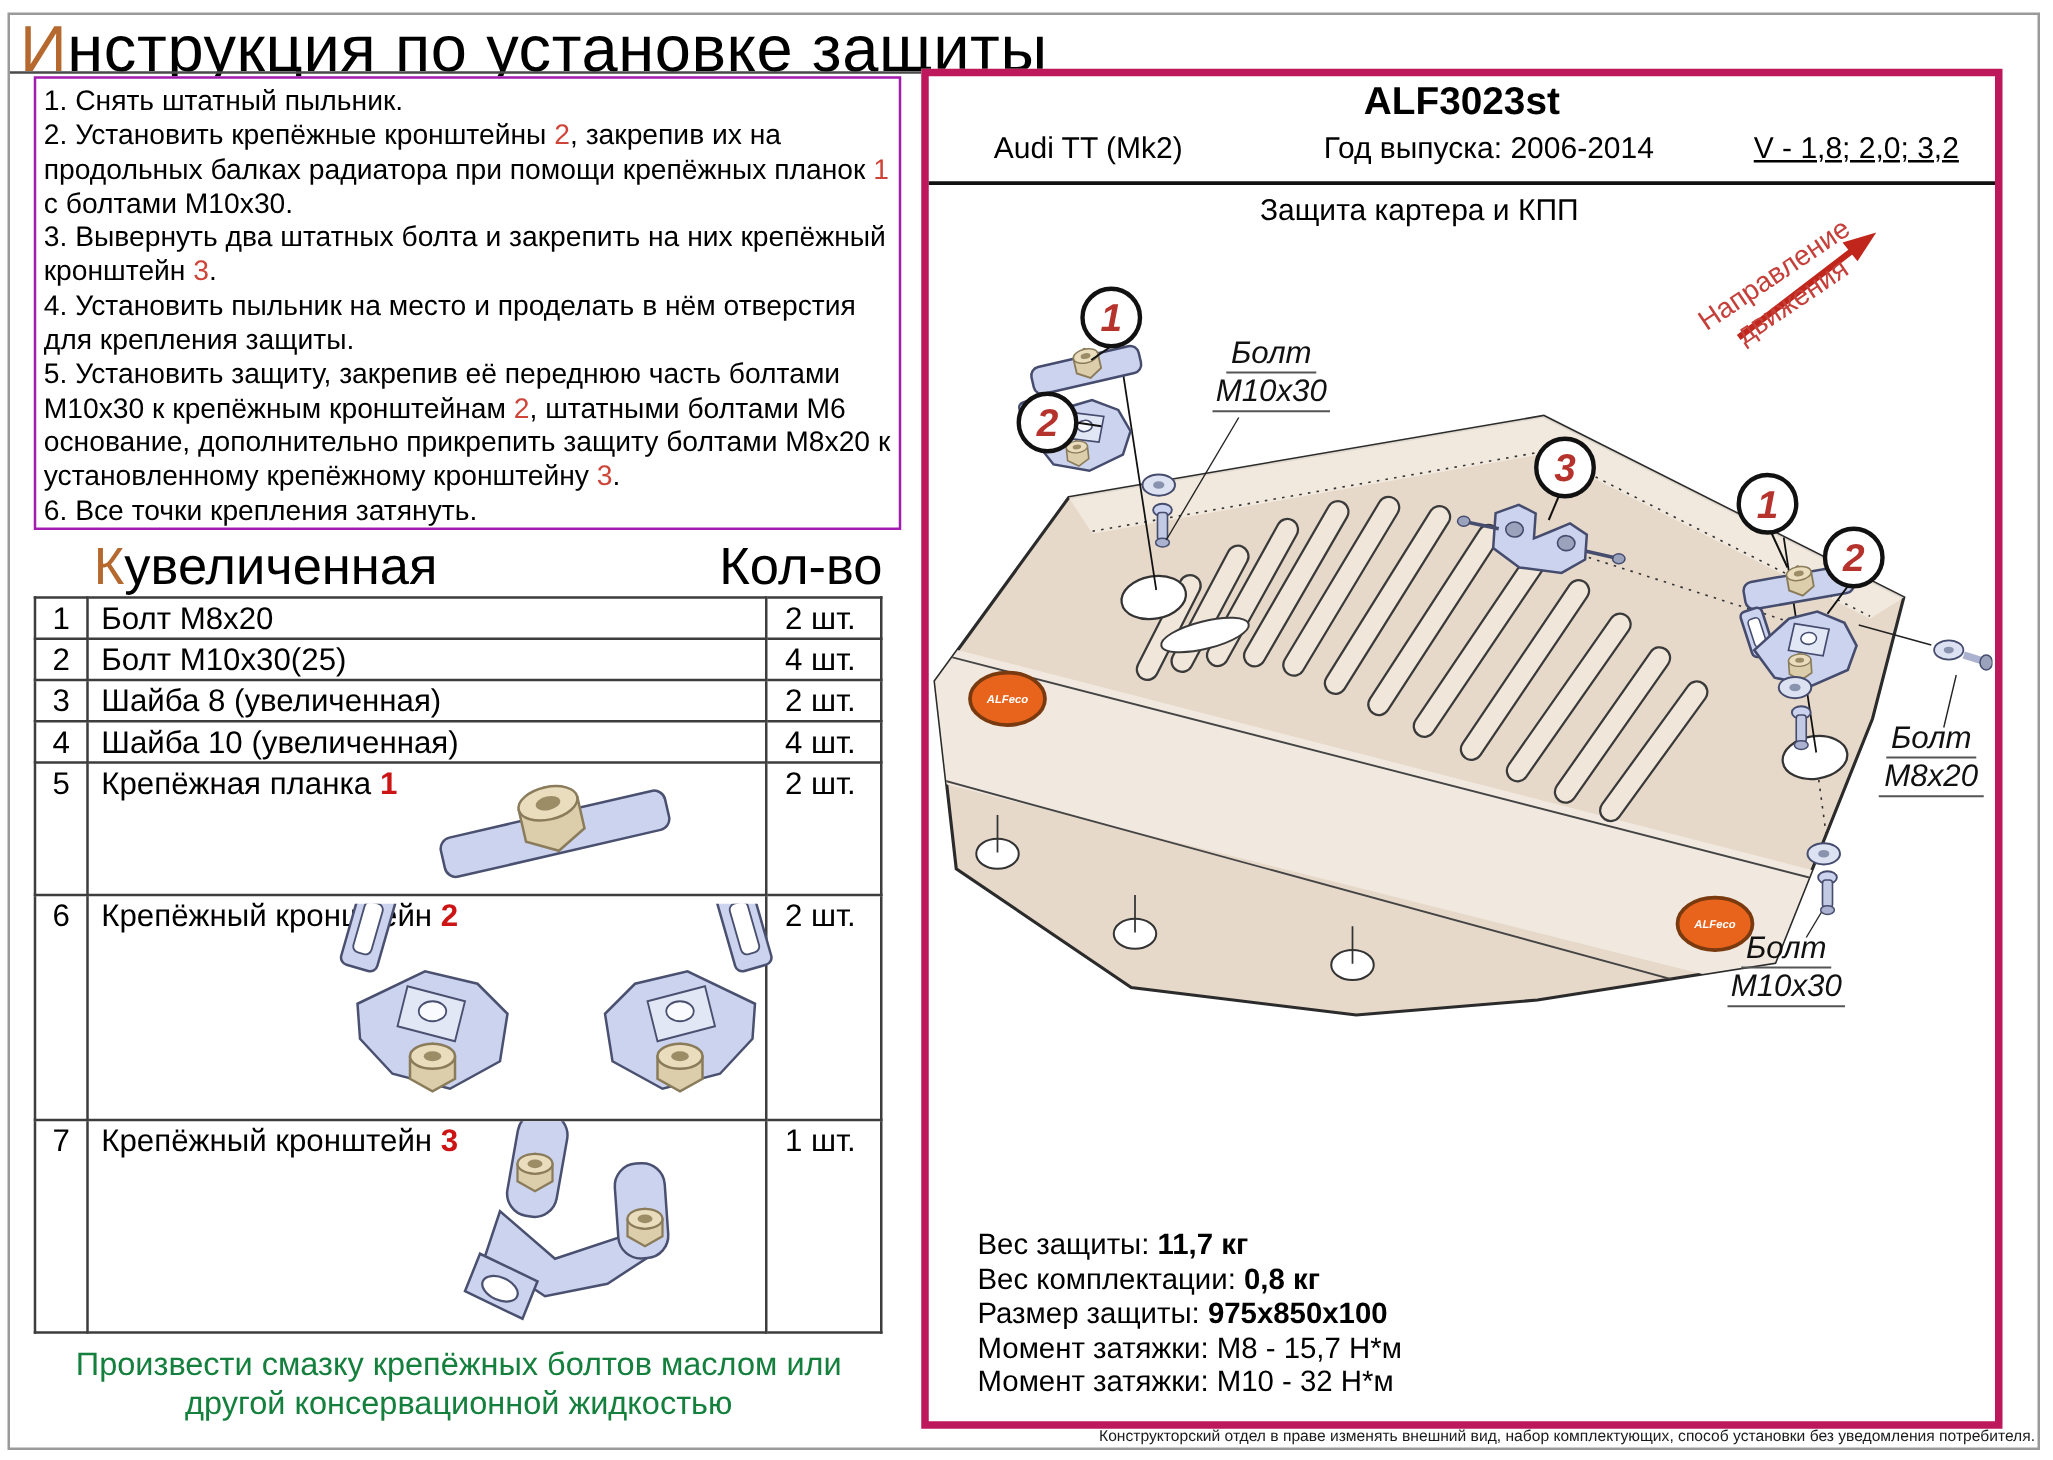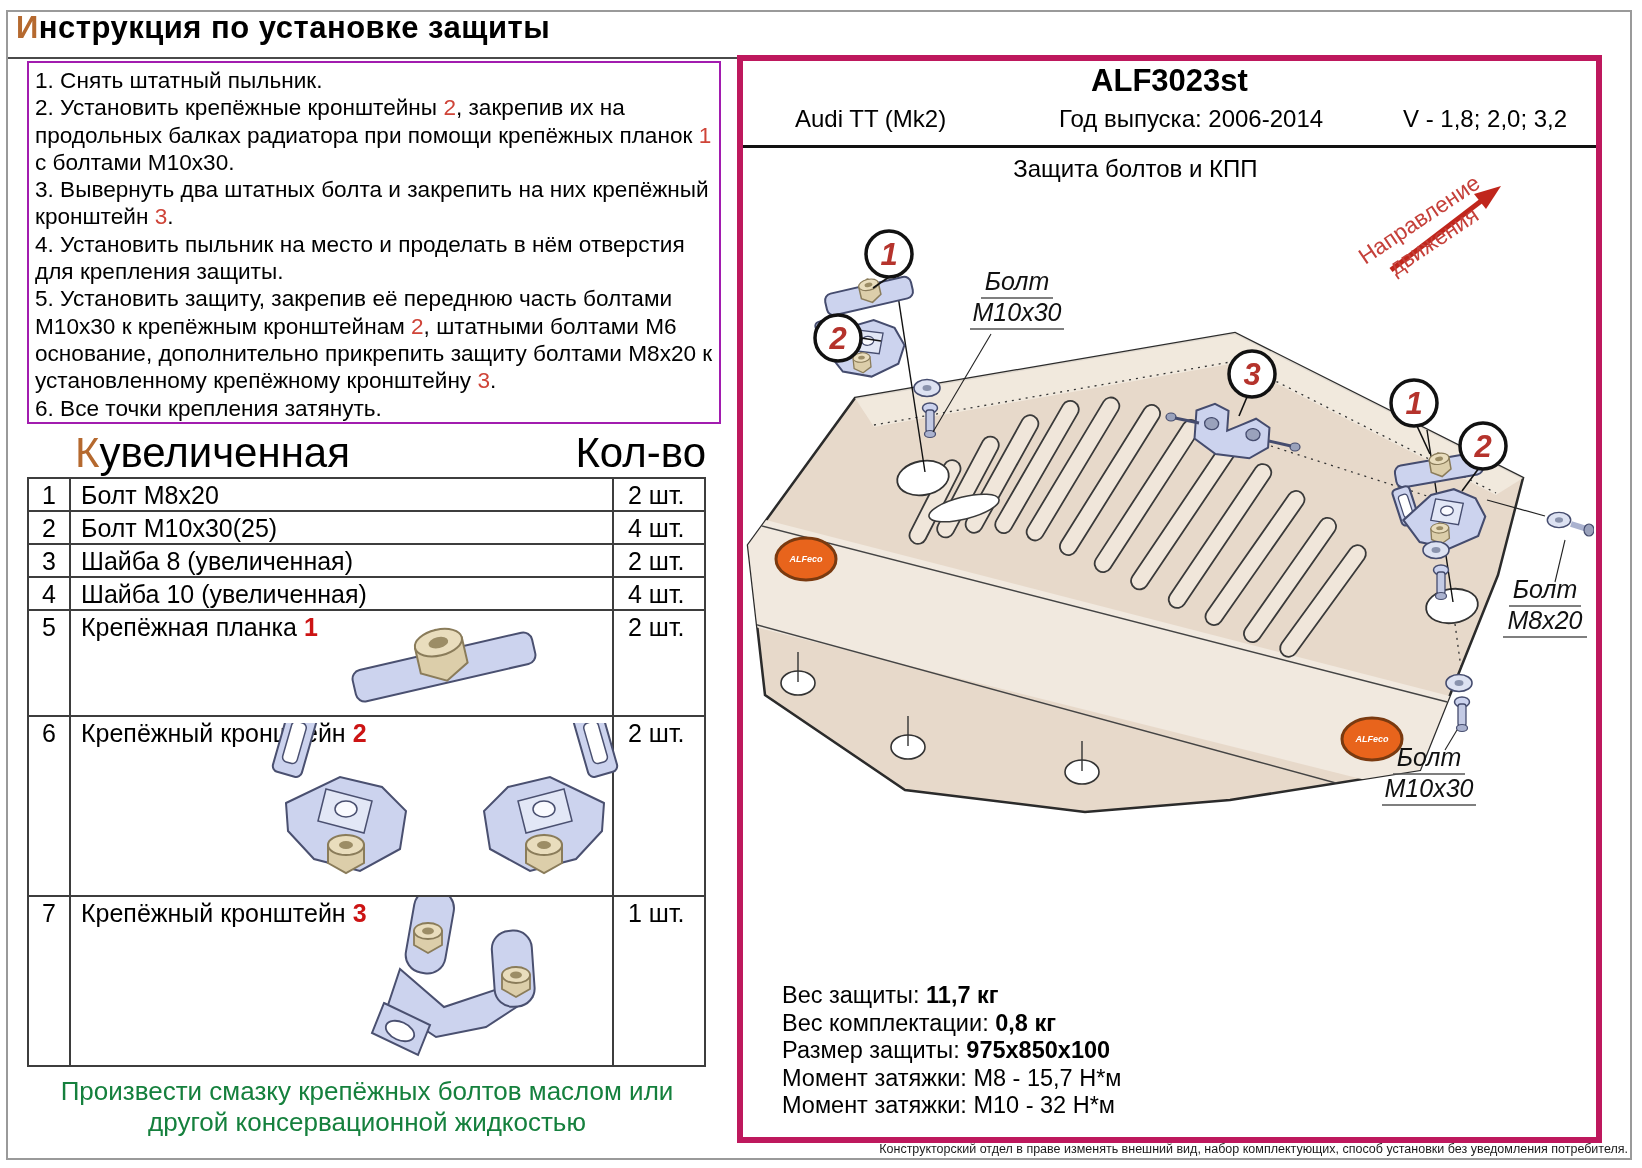--- a/index.html
+++ b/index.html
@@ -2,21 +2,21 @@
 <html><head>
 <meta charset="utf-8">
 <style>
   html,body{margin:0;padding:0;}
   body{
     width:1642px;height:1168px;position:relative;background:#ffffff;
     font-family:"Liberation Sans", sans-serif;color:#000;overflow:hidden;
   }
   .page-frame{position:absolute;left:6px;top:10px;width:1622px;height:1146px;border:2px solid #9a9a9a;}
   
-  .doc-title{position:absolute;left:16px;top:10px;width:716px;font-size:31px;letter-spacing:.5px;white-space:nowrap;font-weight:bold;}
+  .doc-title{position:absolute;left:16px;top:10px;width:716px;font-size:52px;letter-spacing:.5px;white-space:nowrap;}
   .doc-title .accent{color:#b5692f;}
   .title-underline{position:absolute;left:8px;top:57px;width:729px;height:2px;background:#4a4a4a;}
   .instr-box{position:absolute;left:27px;top:61px;width:678px;height:353px;border:2px solid #a21caf;padding:4px 6px 2px 6px;font-size:22.6px;line-height:27.3px;background:#fff;}
   .instr-box p{margin:0;}
   .red{color:#cf4438;}
   .red-bold{color:#cc1414;font-weight:bold;}
   .comp-header{position:absolute;left:27px;top:429px;width:679px;height:47px;}
   .comp-header .left{position:absolute;left:48px;top:0;font-size:42px;}
   .comp-header .left .accent{color:#b5692f;}
   .comp-header .right{position:absolute;right:0;top:0;font-size:42px;}
@@ -25,21 +25,21 @@
   .comp-table td.num{text-align:center;padding-left:0;padding-right:0;}
   .comp-table td.name{padding-left:10px;position:relative;}
   .comp-table td.qty{padding-left:14px;}
   .ill{position:absolute;}
   .note-red{position:absolute;left:27px;top:1076px;width:680px;text-align:center;font-size:26px;line-height:31px;color:#15803d;}
   
   .main-box{position:absolute;left:737px;top:55px;width:853px;height:1076px;border:6px solid #be185d;background:#fff;}
   .hdr-code{position:absolute;left:0;top:2px;width:100%;text-align:center;font-size:31px;font-weight:bold;}
   .hdr-model{position:absolute;left:52px;top:44px;font-size:24px;}
   .hdr-year{position:absolute;left:316px;top:44px;font-size:24px;}
-  .hdr-engine{position:absolute;left:660px;top:44px;font-size:24px;}
+  .hdr-engine{position:absolute;left:660px;top:44px;font-size:24px;text-decoration:underline;}
   .hdr-divider{position:absolute;left:0;top:84px;width:100%;height:3px;background:#111;}
   .hdr-subtitle{position:absolute;left:0;top:94px;width:92%;text-align:center;font-size:24px;}
   .specs{position:absolute;left:782px;top:982px;font-size:23.5px;line-height:27.6px;}
   .specs b{font-weight:bold;text-align:center;}
   .disclaimer{position:absolute;right:14px;top:1142px;font-size:12.5px;color:#1a1a1a;}
   .diagram{position:absolute;left:739px;top:178px;}
   svg text{font-family:"Liberation Sans", sans-serif;}
   .callout-num{font-size:31px;font-weight:bold;font-style:italic;fill:#b5332c;text-anchor:middle;}
   .bolt-label{font-size:25px;font-style:italic;fill:#111;text-anchor:middle;}
   .dir-text{font-size:22.5px;fill:#c5403a;text-anchor:middle;}
@@ -161,21 +161,21 @@
   </table>
 
 <div class="note-red">Произвести смазку крепёжных болтов маслом или другой консервационной жидкостью</div>
 
 <div class="main-box">
   <div class="hdr-code">ALF3023st</div>
   <div class="hdr-model">Audi TT (Mk2)</div>
   <div class="hdr-year">Год выпуска: 2006-2014</div>
   <div class="hdr-engine">V - 1,8; 2,0; 3,2</div>
   <div class="hdr-divider"></div>
-  <div class="hdr-subtitle">Защита болтов и КПП</div>
+  <div class="hdr-subtitle">Защита картера и КПП</div>
 </div>
 
 <svg class="diagram" width="855" height="755" viewBox="0 0 855 755">
   <defs>
     <clipPath id="plateClip">
       <path d="M116,220 L496,155 L784,300 L759,397 L681,592 L491,622 L346,634 L166,612 L26,517 L9,367 Z"></path>
     </clipPath>
     <g id="d-nut">
       <polygon points="0,-13 10,-7 10,5 0,11 -10,5 -10,-7" fill="#dcceaa" stroke="#8a7c5a" stroke-width="1.5"></polygon>
       <ellipse cx="0" cy="-7" rx="10" ry="5.5" fill="#e9ddbd" stroke="#8a7c5a" stroke-width="1.2"></ellipse>

